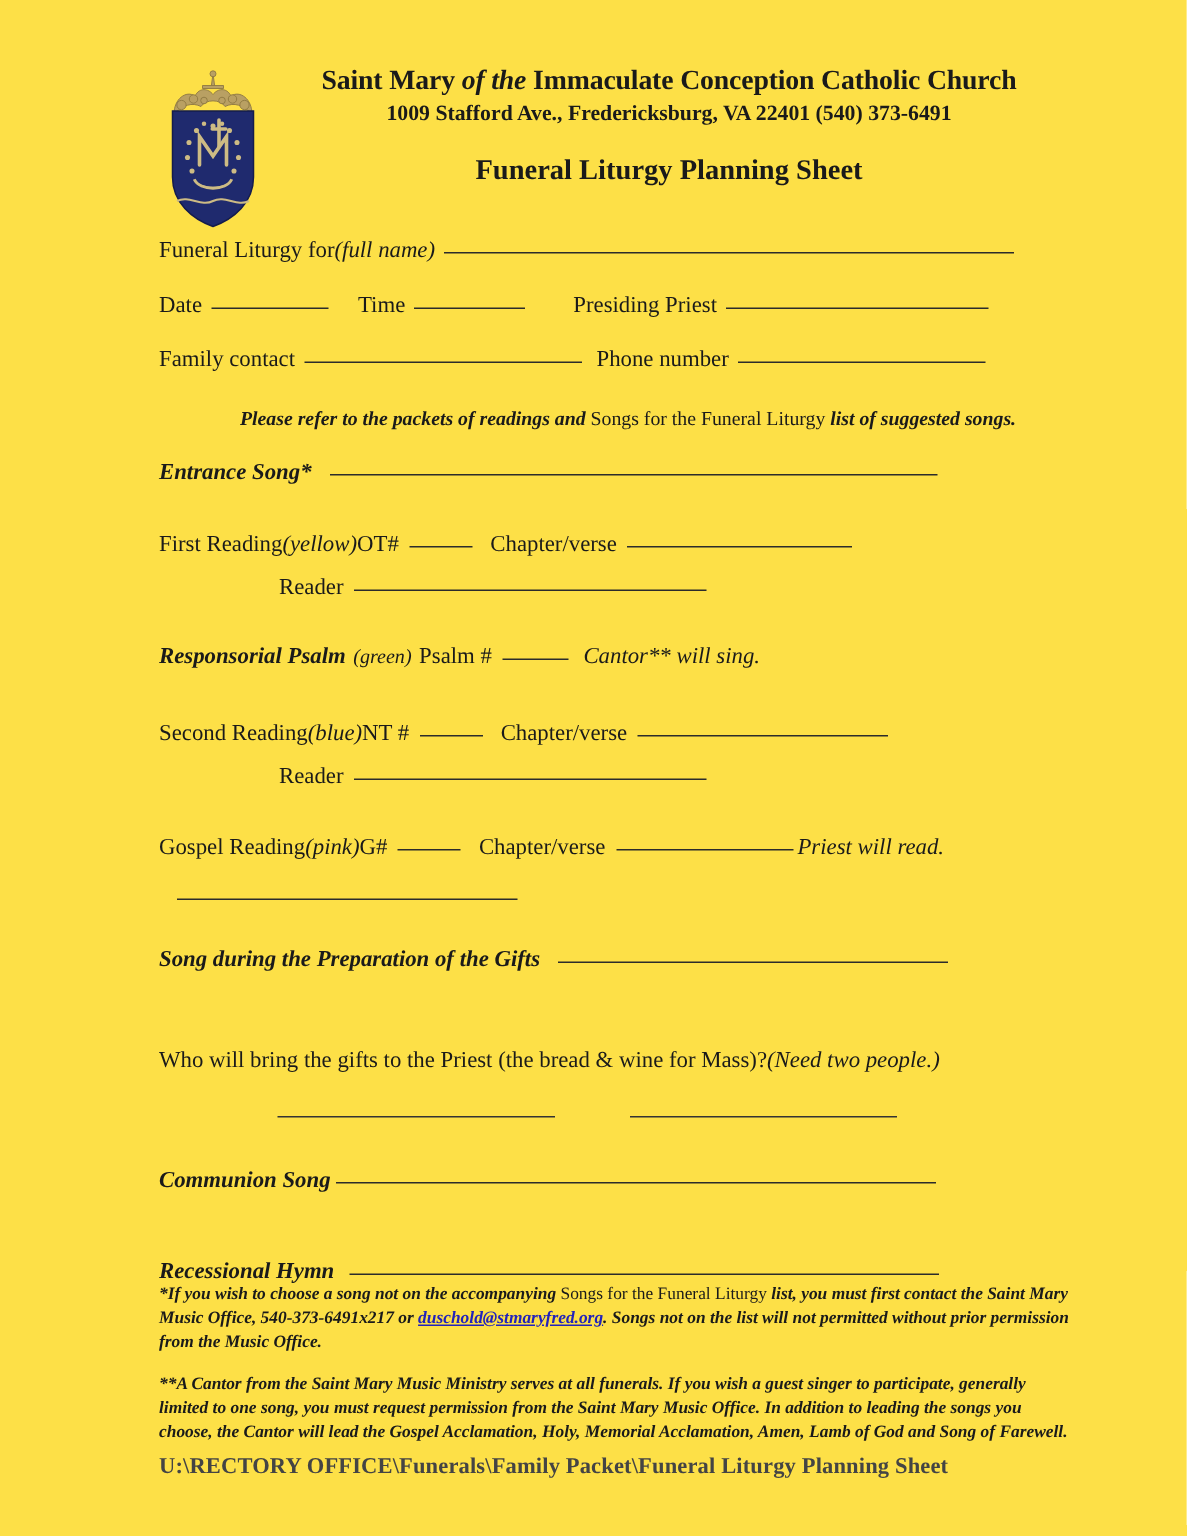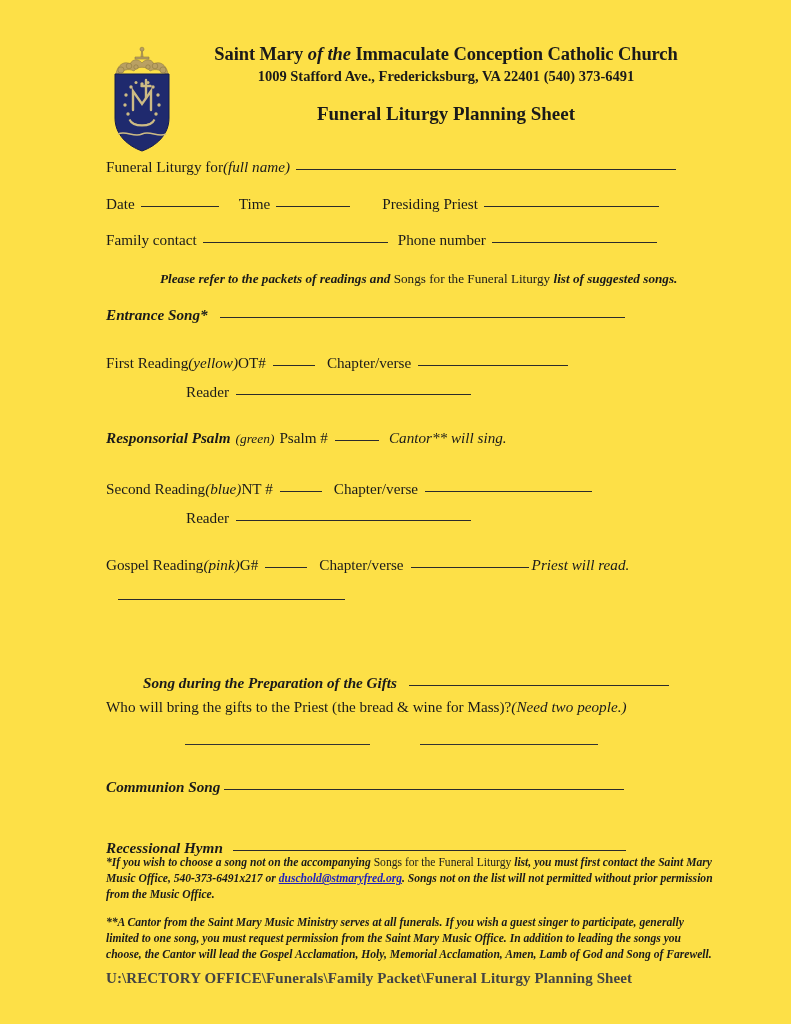--- a/index.html
+++ b/index.html
@@ -301,21 +301,21 @@
       <span class="rule" style="width:118px;"></span>
       <span class="sp" style="width:3px"></span>
       <span class="ital">Priest will read.</span>
     </div>
 
     <div class="row" style="top:601px;">
       <span class="sp" style="width:12px"></span>
       <span class="rule" style="width:227px;"></span>
     </div>
 
-    <div class="row" style="top:675px;justify-content:center;">
+    <div class="row" style="top:632px;">
       <span class="sect">Song during the Preparation of the Gifts</span>
       <span class="sp" style="width:12px"></span>
       <span class="rule" style="width:260px;"></span>
     </div>
 
     <div class="row" style="top:699px;">
       <span class="lbl">Who will bring the gifts to the Priest (the bread &amp; wine for Mass)?  </span>
         <span class="ital">(Need two people.)</span>
     </div>
 

